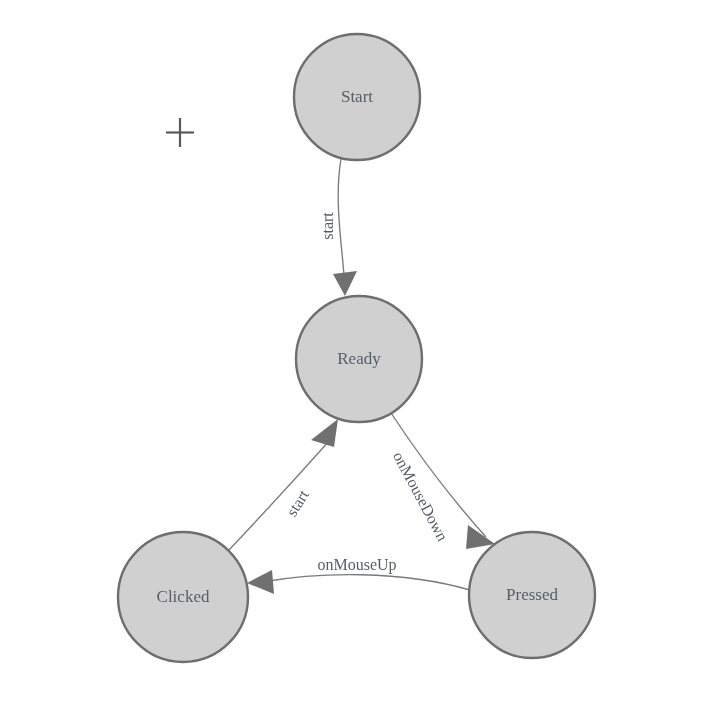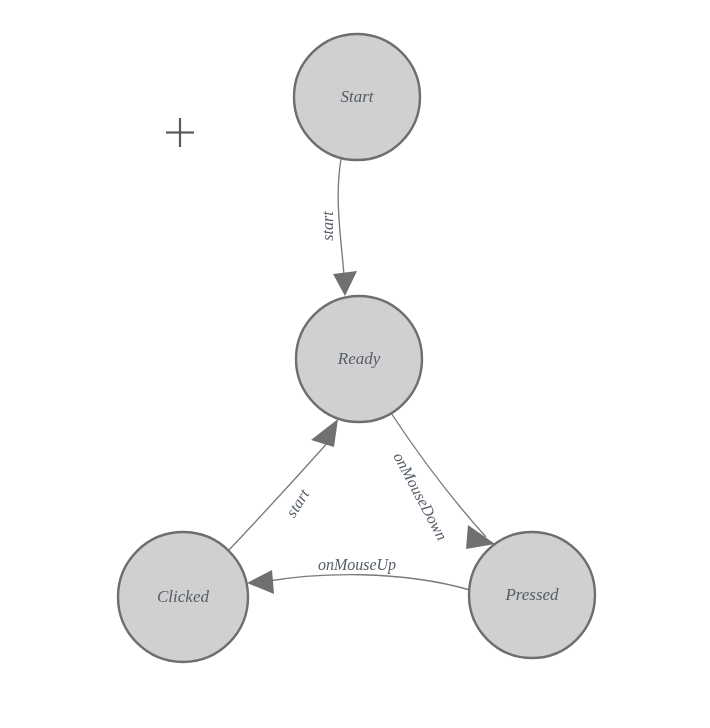--- a/index.html
+++ b/index.html
@@ -12,21 +12,20 @@
     width: 710px;
     height: 728px;
     overflow: hidden;
     font-family: "Liberation Serif", "DejaVu Serif", serif;
   }
   #canvas-root {
     position: relative;
     width: 710px;
     height: 728px;
     background: #ffffff;
-    font-style: italic;
   }
   #diagram-svg {
     position: absolute;
     top: 0;
     left: 0;
     width: 710px;
     height: 728px;
     display: block;
   }
   .node-circle {

